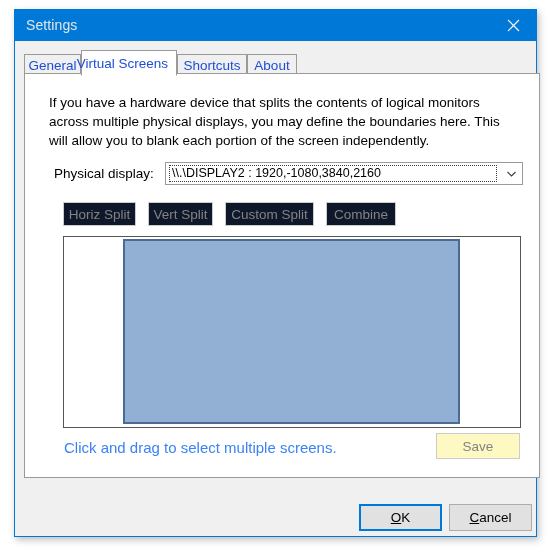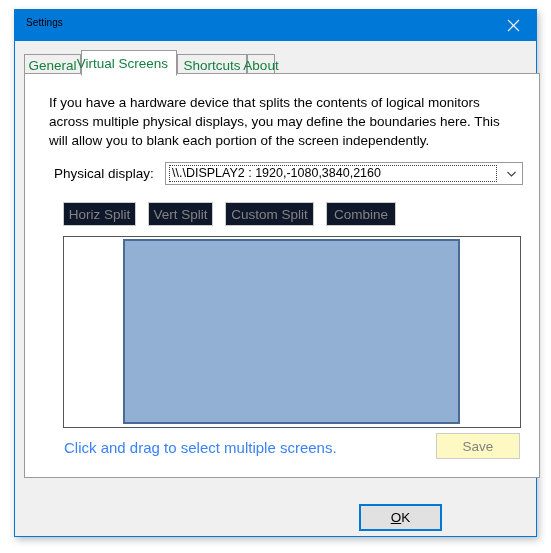--- a/index.html
+++ b/index.html
@@ -34,22 +34,22 @@
     position: absolute;
     left: 0; top: 0;
     width: 521px;
     height: 31px;
     background: #0078d7;
   }
   #title-text {
     position: absolute;
     left: 11px;
     top: 7px;
-    font-size: 10px;
-    color: #000000;
+    font-size: 14px;
+    color: #e5e5e5;
     letter-spacing: 0.1px;
     white-space: nowrap;
   }
   #close-button {
     position: absolute;
     right: 0; top: 0;
     width: 45px;
     height: 31px;
     display: flex;
     align-items: center;
@@ -68,21 +68,21 @@
   }
   .tab {
     position: absolute;
     top: 4px;
     height: 21px;
     box-sizing: border-box;
     background: #f0f0f0;
     border: 1px solid #9a9a9a;
     border-bottom: none;
     font-size: 13.5px;
-    color: #15803d;
+    color: #1d4ed8;
     display: flex;
     align-items: center;
     justify-content: center;
     padding: 0 8px;
     white-space: nowrap;
     cursor: default;
   }
   .tab.selected {
     top: 0px;
     height: 26px;
@@ -279,21 +279,21 @@
   <div id="tabstrip">
     <div class="tab" style="left:0px;width:57px;">
       <span>General</span>
     </div>
     <div class="tab selected" style="left:57px;width:96px;justify-content:flex-end;">
       <span>Virtual Screens</span>
     </div>
     <div class="tab" style="left:153px;width:70px;">
       <span>Shortcuts</span>
     </div>
-    <div class="tab" style="left:223px;width:28px;">
+    <div class="tab" style="left:223px;width:50px;">
       <span>About</span>
     </div>
   </div>
 
   <div id="tabpanel">
 
     <div id="description">If you have a hardware device that splits the contents of logical monitors across multiple physical displays, you may define the boundaries here. This will allow you to blank each portion of the screen independently.</div>
 
     <div id="display-label">Physical display:</div>
 
@@ -329,14 +329,17 @@
 
     <div id="save-button">
       <span>Save</span>
     </div>
 
   </div>
 
   <div class="footer-btn" id="ok-button">
     <span><span class="mnemonic">O</span><span>K</span></span>
   </div>
+  <div class="footer-btn" id="cancel-button">
+    <span><span class="mnemonic">C</span><span>ancel</span></span>
+  </div>
 
 </div>
 
 </body></html>

